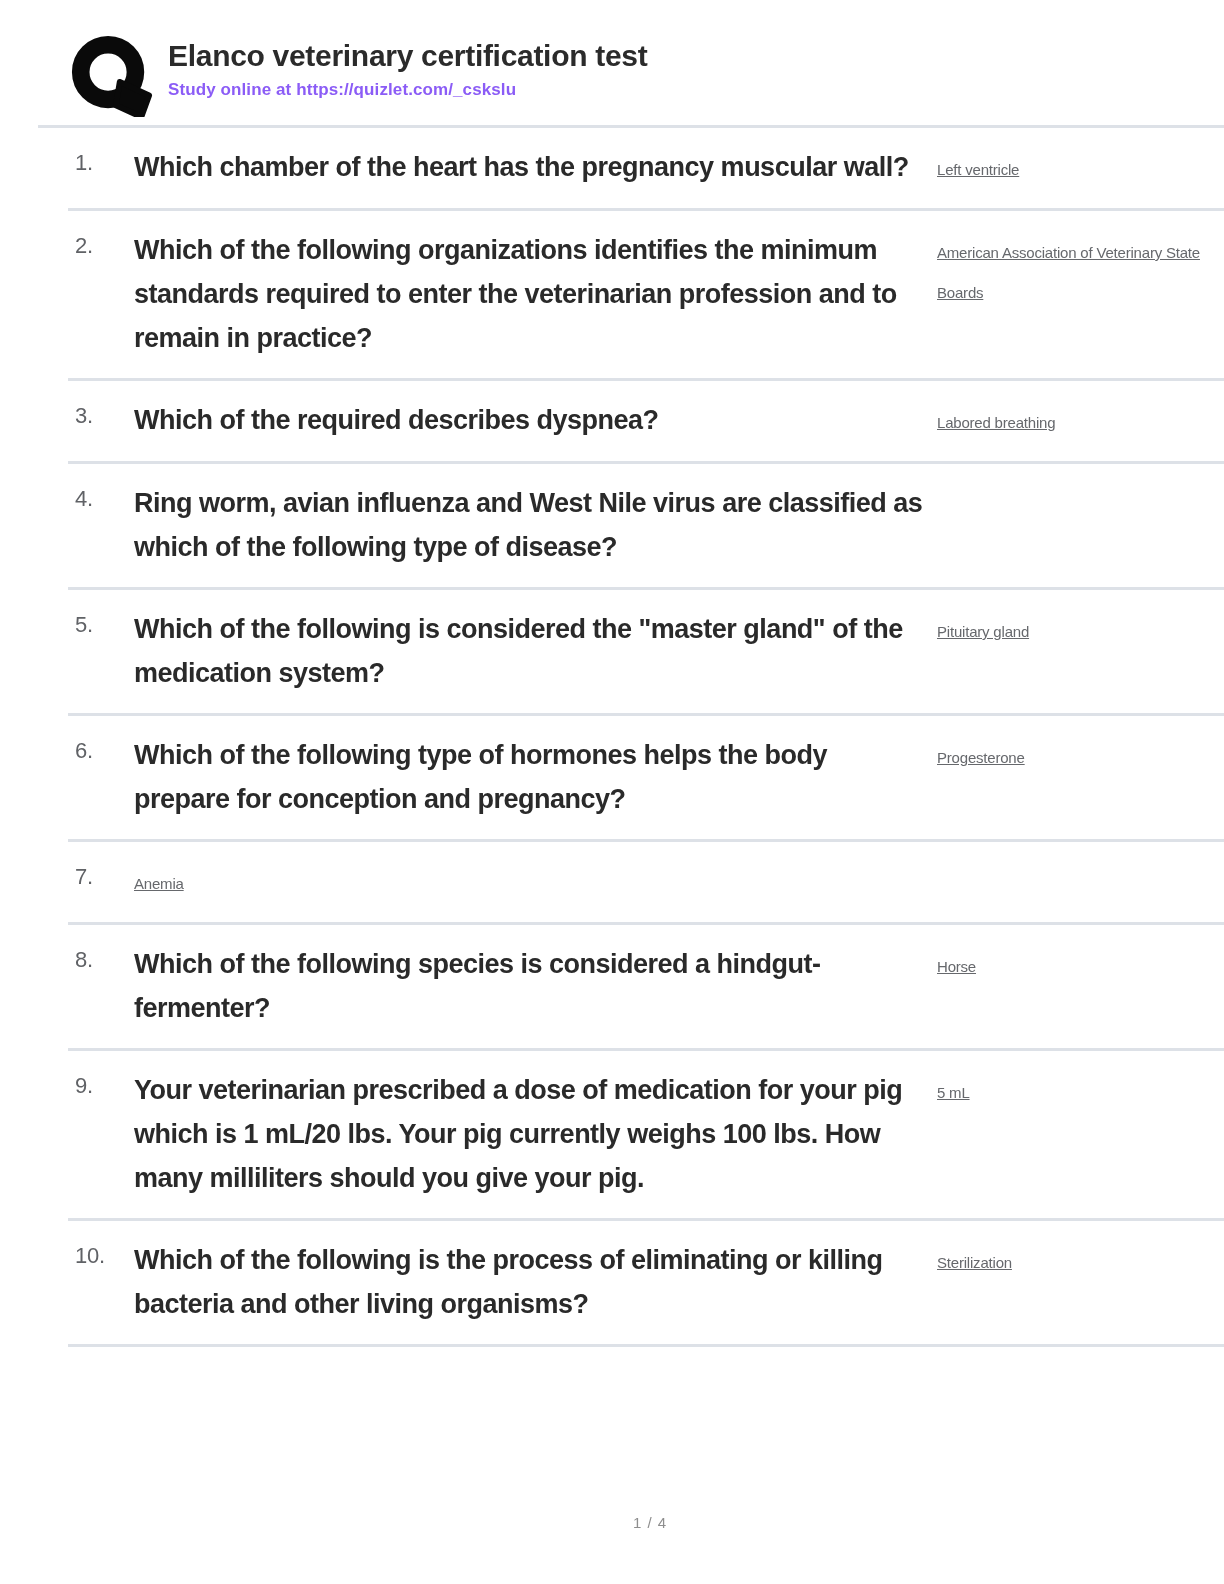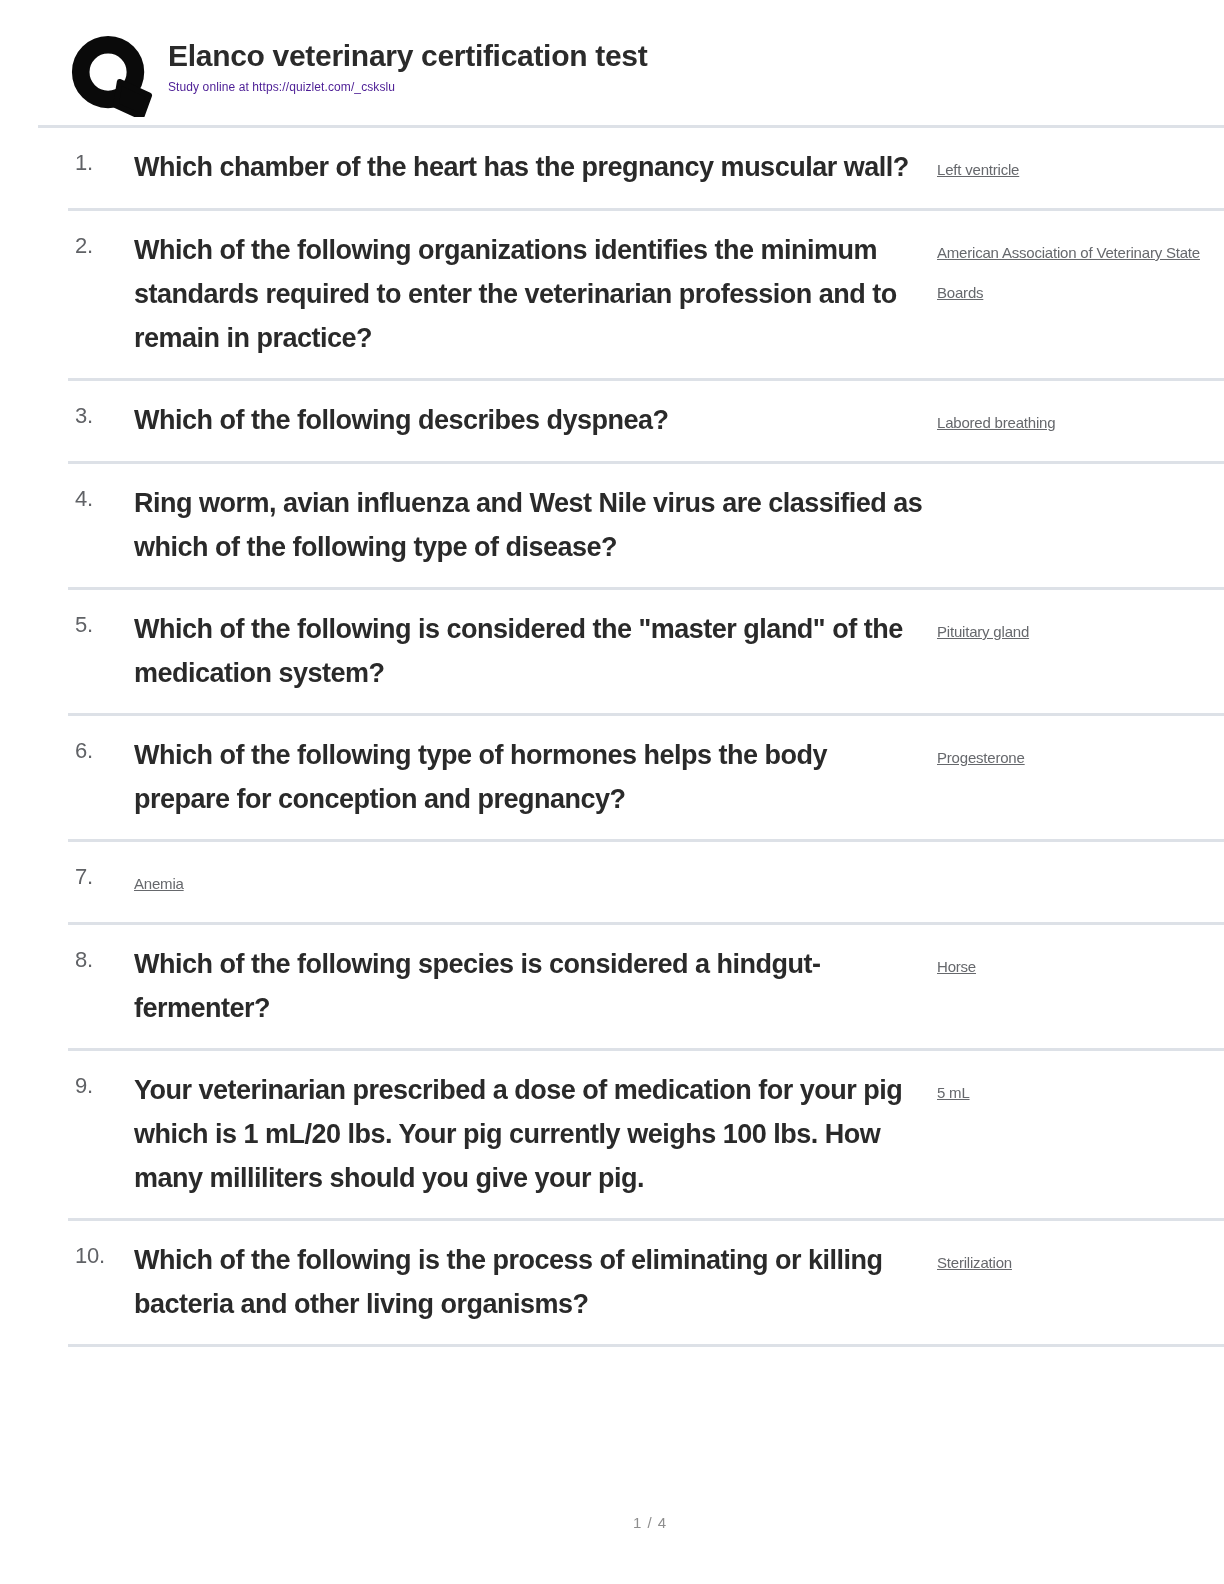--- a/index.html
+++ b/index.html
@@ -38,23 +38,23 @@
   .page-title {
     margin: 0;
     font-size: 30px;
     font-weight: 600;
     letter-spacing: -0.3px;
     color: #2b2b2b;
     line-height: 38px;
   }
   .page-subtitle {
     margin-top: 5px;
-    font-size: 12px;
-    font-weight: 400;
-    color: #4c1d95;
+    font-size: 17px;
+    font-weight: 700;
+    color: #8b5cf6;
     letter-spacing: 0.1px;
   }
   
   .qlist {
     margin: 0 30px;
   }
   .row {
     display: grid;
     grid-template-columns: 66px 803px 295px;
     border-bottom: 3px solid #dde1e7;
@@ -126,21 +126,21 @@
     </div>
 
     <div class="row">
       <div class="qnum">2.</div>
       <div class="qtext">Which of the following organizations identifies the minimum standards required to enter the veterinarian profession and to remain in practice?</div>
       <div class="atext">American Association of Veterinary State Boards</div>
     </div>
 
     <div class="row">
       <div class="qnum">3.</div>
-      <div class="qtext">Which of the following describes dyspnea?</div>
+      <div class="qtext">Which of the required describes dyspnea?</div>
       <div class="atext">Labored breathing</div>
     </div>
 
     <div class="row">
       <div class="qnum">4.</div>
       <div class="qtext">Ring worm, avian influenza and West Nile virus are classified as which of the following type of disease?</div>
     </div>
 
     <div class="row">
       <div class="qnum">5.</div>

